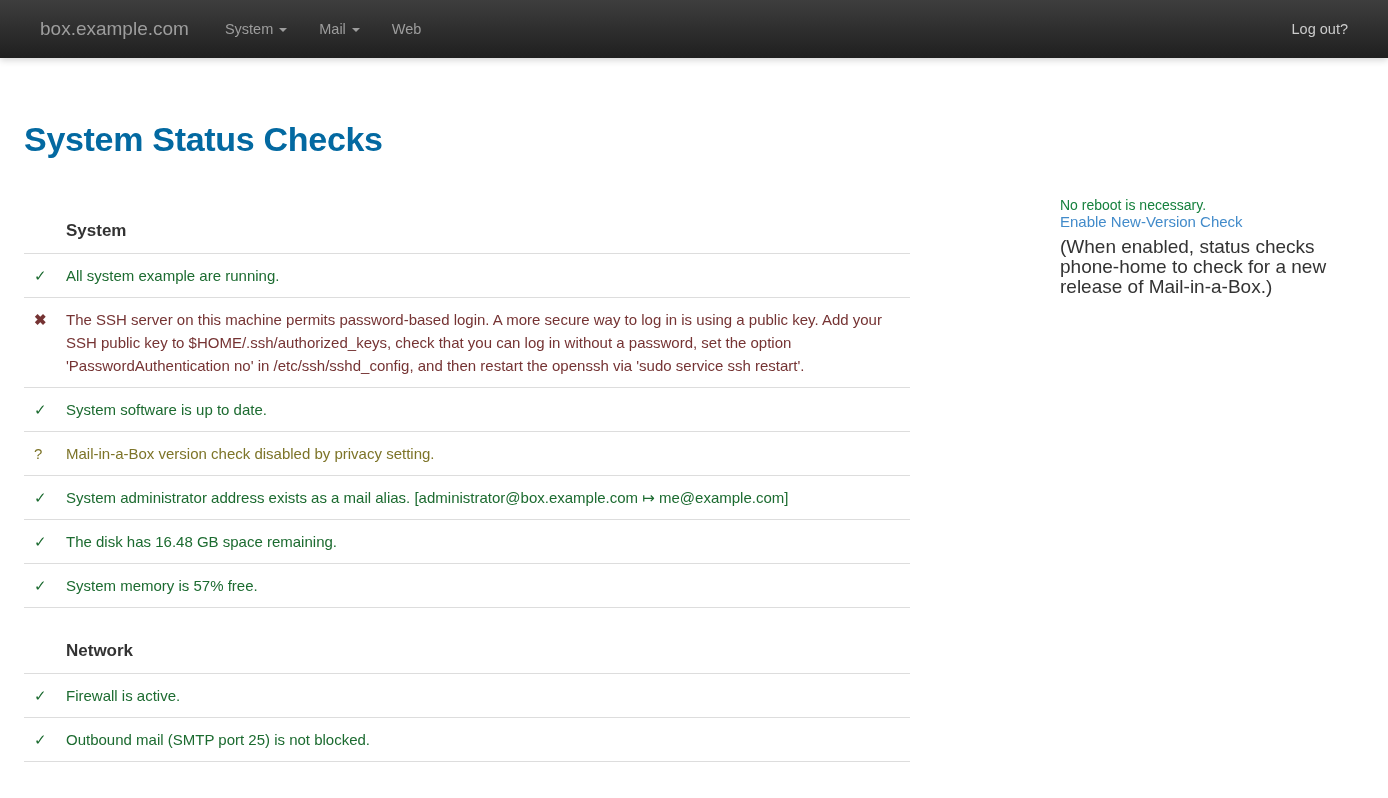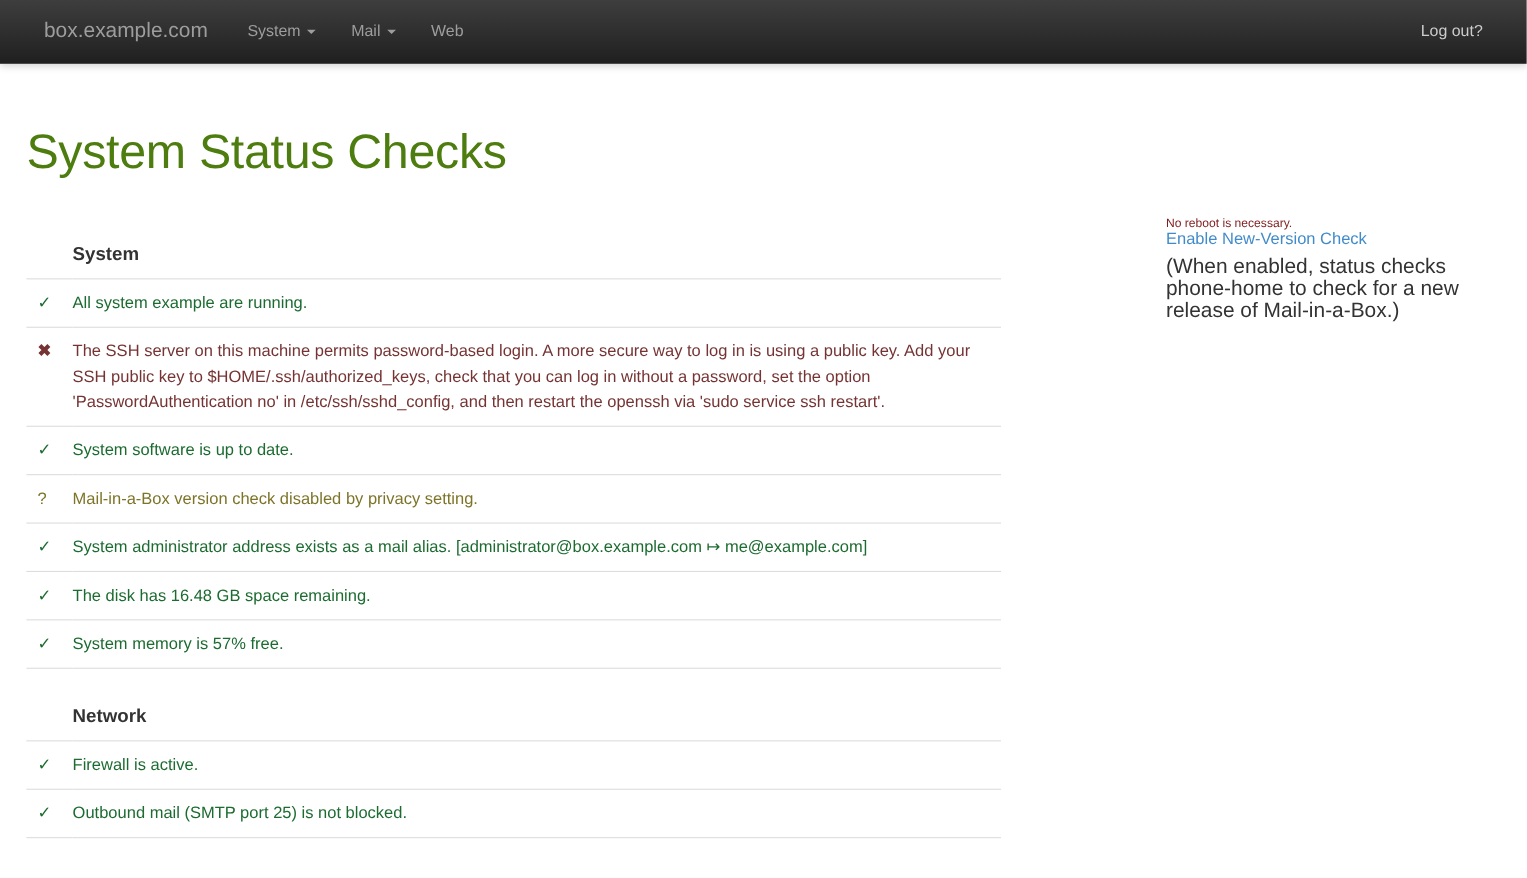--- a/index.html
+++ b/index.html
@@ -57,23 +57,23 @@
     text-decoration: none;
     cursor: pointer;
   }
 
   
   .content { display: flex; padding: 0 28px 0 24px; }
   .main-col { width: 886px; flex: none; }
   .side-col { width: 302px; flex: none; margin-left: 150px; padding-top: 139px; }
 
   h1.page-title {
-    font-size: 44px;
-    font-weight: normal;
-    color: #4d7c0f;
+    font-size: 34px;
+    font-weight: bold;
+    color: #0369a1;
     margin: 62px 0 0 0;
     line-height: 38px;
     letter-spacing: -0.3px;
   }
 
   
   table.checks {
     border-collapse: collapse;
     width: 100%;
     margin-top: 30px;
@@ -93,21 +93,21 @@
     border-bottom: 1px solid #ddd;
     line-height: 23px;
   }
   tr.item td.icon-cell { padding-left: 10px; }
   tr.status-ok td      { color: var(--ok, #1c6b30); }
   tr.status-error td   { color: var(--error, #753333); }
   tr.status-warning td { color: var(--warning, #7d7428); }
   tr.status-error td.icon-cell { font-weight: bold; }
 
   
-  .reboot-status { color: #7f1d1d; font-size: 11px; }
+  .reboot-status { color: #15803d; font-size: 14px; }
   a.version-link {
     display: inline-block;
     color: var(--link, #428bca);
     font-size: 15px;
     text-decoration: none;
     cursor: pointer;
   }
   .version-note {
     margin-top: 7px;
     font-size: 19px;

